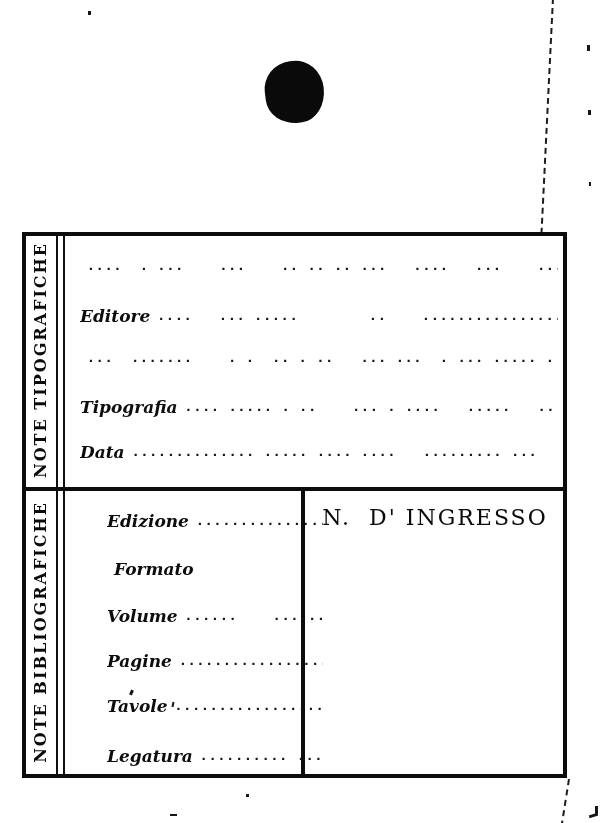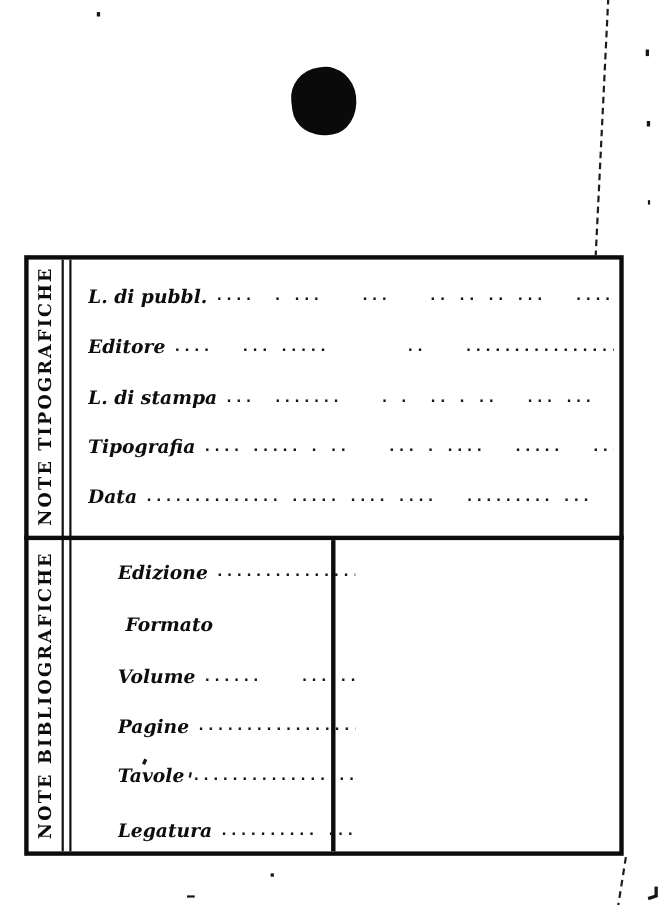--- a/index.html
+++ b/index.html
@@ -96,29 +96,27 @@
   <div class="card">
     <div class="vrule a"></div>
     <div class="vrule b"></div>
     <div class="hdivider"></div>
     <div class="vdivider"></div>
 
     <div class="side-label top">NOTE TIPOGRAFICHE</div>
     <div class="side-label bottom">NOTE BIBLIOGRAFICHE</div>
 
     <div class="row wide" style="top:24px;">
-      <span class="flabel">L. di pubbl.</span>
       <span class="fdots">....  . ...    ...    .. .. .. ...   ....   ...    .... .</span>
     </div>
     <div class="row wide" style="top:70px;justify-content:space-between;">
       <span class="flabel">Editore</span>
       <span class="fdots">....   ... .....        ..    ..........................</span>
     </div>
     <div class="row wide" style="top:116px;">
-      <span class="flabel">L. di stampa</span>
       <span class="fdots">...  .......    . .  .. . ..   ... ...  . ... ..... .</span>
     </div>
     <div class="row wide" style="top:161px;">
       <span class="flabel">Tipografia</span>
       <span class="fdots">.... ..... . ..    ... . ....   .....   ..... ... . .....</span>
     </div>
     <div class="row wide" style="top:206px;">
       <span class="flabel">Data</span>
       <span class="fdots">.............. ..... .... ....   ......... ...    ... ......</span>
     </div>
@@ -144,15 +142,16 @@
       <span class="fdots">...................</span>
     </div>
     <div class="row narrow" style="top:510px;">
       <span class="flabel">Legatura</span>
       <span class="fdots">.......... ...... ....</span>
     </div>
 
     <div class="speck" style="left:104px;top:454px;width:3px;height:5px;transform:rotate(25deg);"></div>
     <div class="speck" style="left:146px;top:466px;width:2px;height:5px;transform:rotate(12deg);"></div>
 
+    <div class="ingresso">N.  D' INGRESSO</div>
   </div>
 
 </div>
 
 </body></html>

